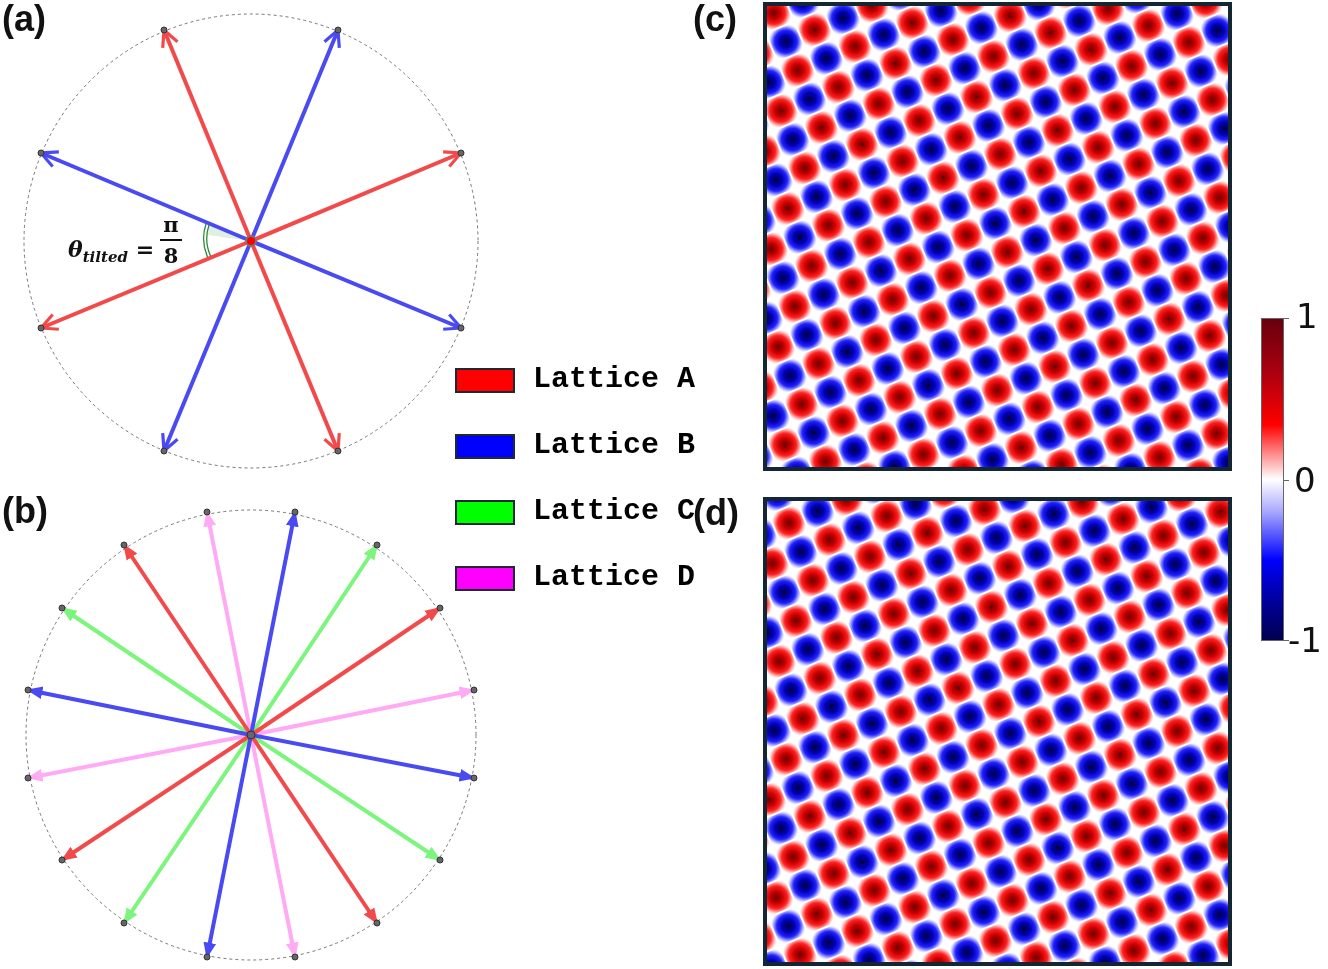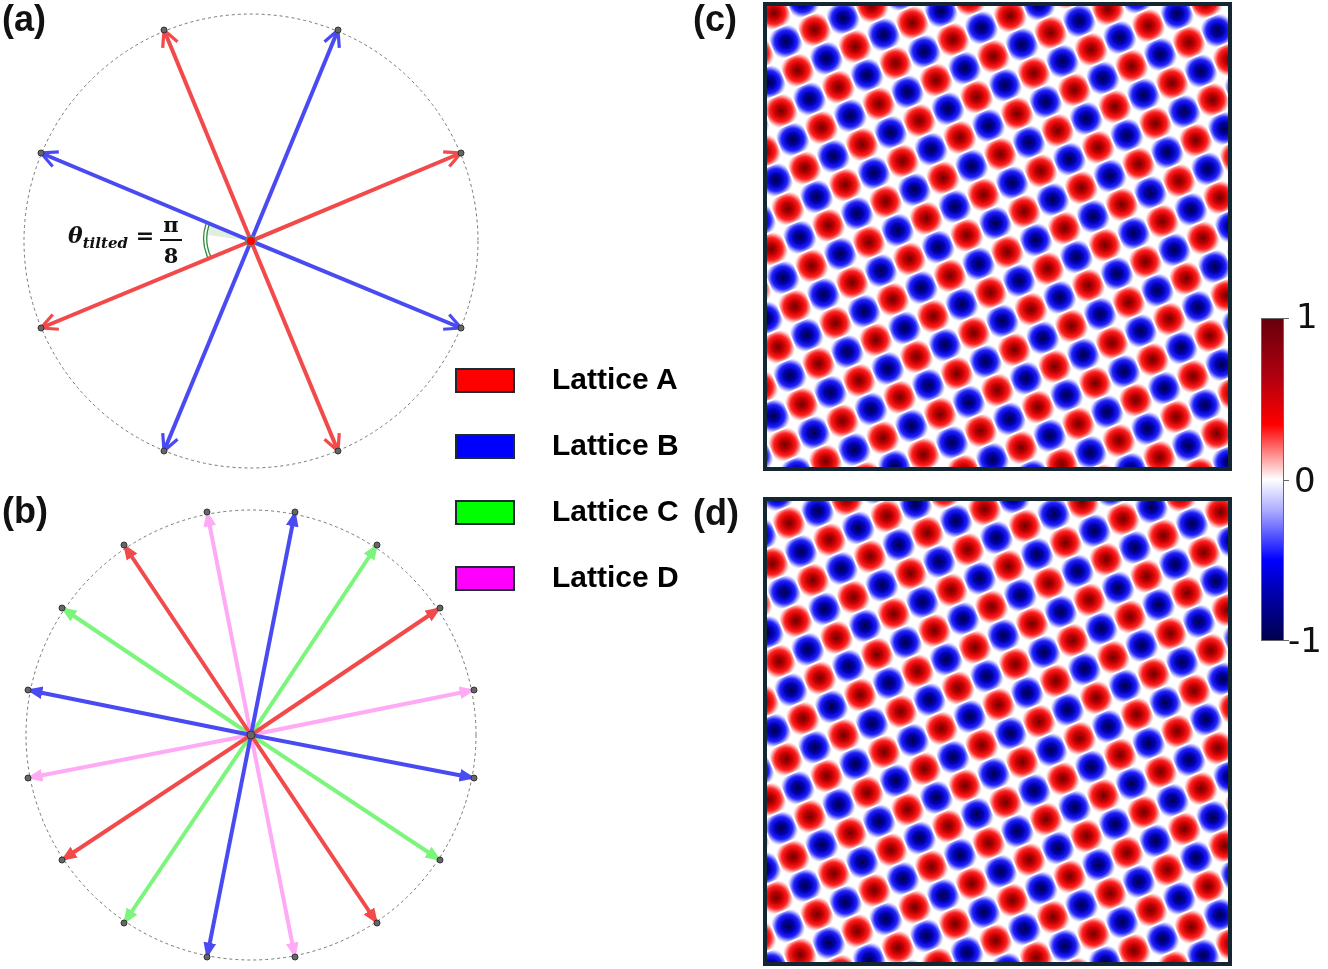--- a/index.html
+++ b/index.html
@@ -2,28 +2,28 @@
 <html><head>
 <meta charset="utf-8">
 <style>
   html,body{margin:0;padding:0;background:#fff;}
   body{width:1328px;height:969px;position:relative;overflow:hidden;font-family:"Liberation Sans",sans-serif;}
   .panel-label{position:absolute;font-family:"Liberation Sans",sans-serif;font-weight:bold;font-size:36px;color:#111;}
   svg.vec{position:absolute;left:0;top:0;}
   .legend{position:absolute;left:455px;top:368px;}
   .legend-item{position:relative;height:66px;}
   .swatch{position:absolute;left:0;top:0;width:60px;height:25px;border:2px solid #1e2a33;box-sizing:border-box;}
-  .legend-text{position:absolute;left:78px;top:-6px;font-family:Liberation Sans, sans-serif;font-weight:bold;font-size:30px;color:#000;white-space:nowrap;margin-left:19px;}
+  .legend-text{position:absolute;left:78px;top:-6px;font-family:Liberation Mono, monospace;font-weight:bold;font-size:30px;color:#000;white-space:nowrap;}
   .field{position:absolute;width:469px;height:469px;border:4px solid #152633;box-sizing:border-box;overflow:hidden;background:#fff;}
   .field .pattern{position:absolute;left:-300px;top:-300px;width:1100px;height:1100px;transform:rotate(-22.5deg);}
   .colorbar{position:absolute;left:1261px;top:318px;width:23px;height:323px;border:1px solid #666;box-sizing:border-box;
     background:linear-gradient(to bottom,#67000d 0%,#b0000f 18%,#ff0000 33%,#ff8a8a 42%,#ffffff 50%,#a8a8ff 60%,#0000ff 75%,#0000b0 85%,#00004e 100%);}
   .cb-tick{position:absolute;font-family:"DejaVu Sans",sans-serif;font-size:34px;color:#111;}
   .cb-mark{position:absolute;left:1284px;width:5px;height:1px;background:#666;}
-  .theta{position:absolute;left:68px;top:222px;font-family:"DejaVu Serif",serif;font-weight:bold;font-size:22px;font-style:italic;color:#111;}
+  .theta{position:absolute;left:68px;top:236px;font-family:"DejaVu Serif",serif;font-weight:bold;font-size:22px;font-style:italic;color:#111;}
   .theta sub{font-size:15px;}
   .frac{position:absolute;left:160px;top:212px;font-family:"DejaVu Serif",serif;font-weight:bold;font-size:21px;color:#111;text-align:center;width:22px;}
   .frac .bar{height:2px;background:#111;margin:2px 0;}
 </style>
 </head>
 <body>
 
 <div class="panel-label" style="left:2px;top:-2px;">(a)</div>
 <div class="panel-label" style="left:2px;top:490px;">(b)</div>
 <div class="panel-label" style="left:693px;top:-2px;">(c)</div>

